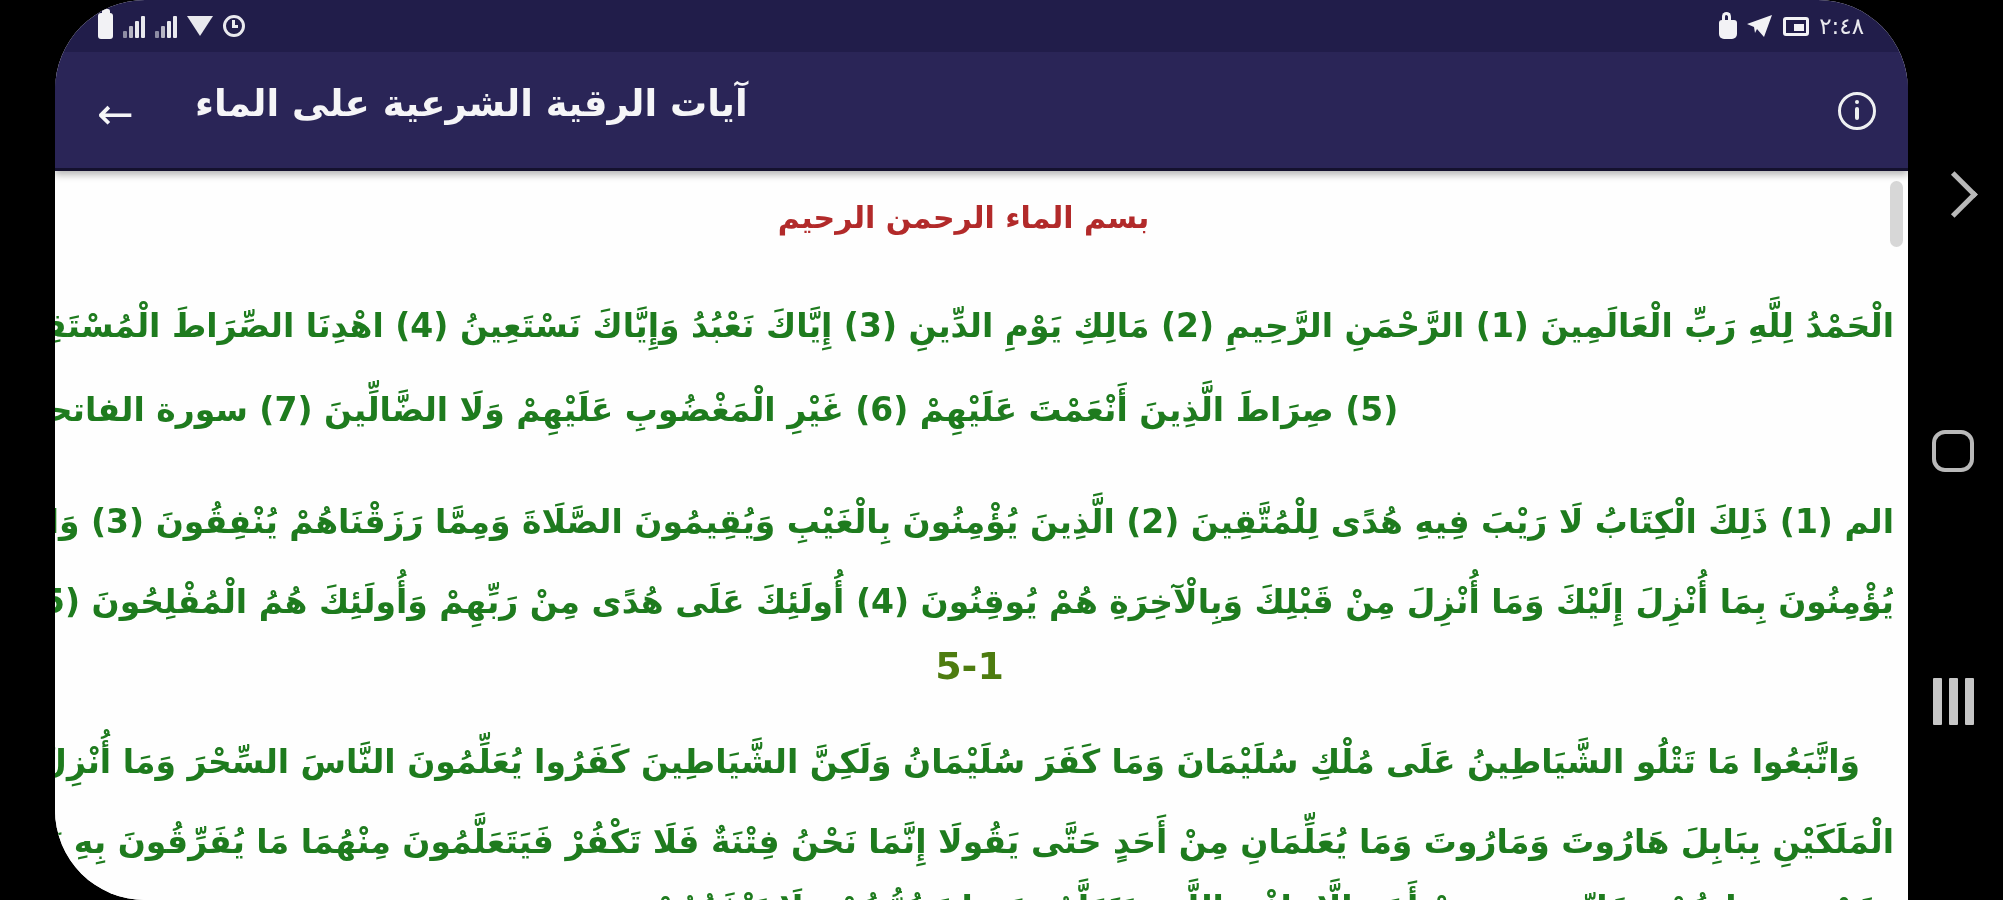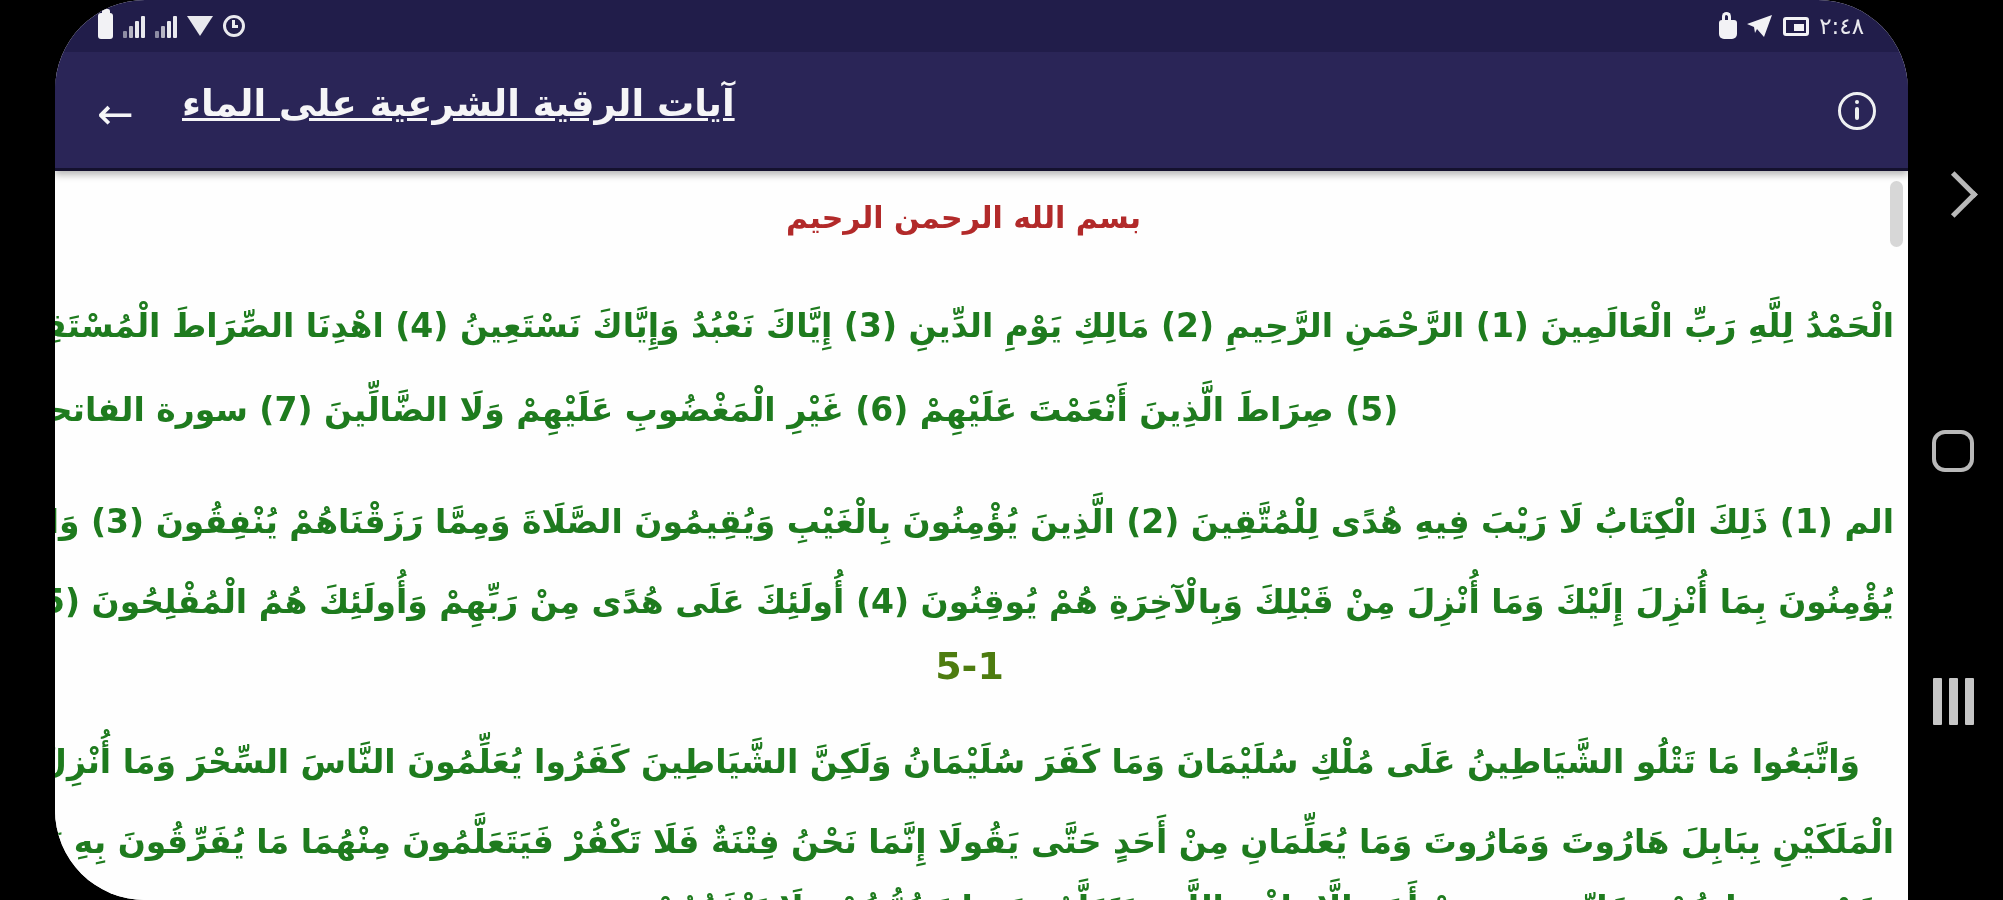--- a/index.html
+++ b/index.html
@@ -36,22 +36,22 @@
   .ic-bag::before{content:"";position:absolute;top:-8px;left:3px;width:9px;height:9px;
                   border:3px solid #f2f2f5;border-bottom:none;border-radius:7px 7px 0 0;box-sizing:border-box;}
   .ic-telegram{display:block;}
   .ic-pip{width:26px;height:19px;border:3px solid #f2f2f5;border-radius:3px;position:relative;box-sizing:border-box;}
   .ic-pip::after{content:"";position:absolute;right:2px;bottom:2px;width:10px;height:7px;background:#f2f2f5;}
 
   
   .app-bar{position:absolute;left:0;top:52px;width:100%;height:116px;background:#2a2557;
            box-shadow:0 3px 0 #14112e, 0 7px 7px rgba(0,0,0,.28);z-index:2;}
   .back-arrow{position:absolute;left:42px;top:42px;color:#f5f5f7;font-size:44px;line-height:40px;cursor:pointer;}
-  .bar-title{position:absolute;left:127px;top:30px;color:#f5f5f7;font-size:37px;font-weight:bold;
-             white-space:nowrap;direction:rtl;text-decoration:underline;}
+  .bar-title{position:absolute;left:140px;top:30px;color:#f5f5f7;font-size:37px;font-weight:bold;
+             white-space:nowrap;direction:rtl;}
   .info-icon{position:absolute;right:32px;top:40px;width:38px;height:38px;border:3.5px solid #eef0f2;
              border-radius:50%;box-sizing:border-box;cursor:pointer;}
   .info-icon::before{content:"";position:absolute;left:13.5px;top:5px;width:4px;height:4px;background:#eef0f2;border-radius:50%;}
   .info-icon::after{content:"";position:absolute;left:13.5px;top:12px;width:4px;height:13px;background:#eef0f2;border-radius:2px;}
 
   
   .content{position:absolute;left:0;top:168px;width:100%;height:732px;background:#fefefe;overflow:hidden;}
   .v-line{position:absolute;width:100%;box-sizing:border-box;padding:0 14px;direction:rtl;
           white-space:nowrap;color:#1e7b1e;font-size:33px;font-weight:bold;text-align:right;}
   .bismillah{position:absolute;width:100%;text-align:center;direction:rtl;color:#b22a2a;
@@ -104,21 +104,21 @@
     </div>
   </div>
 
   <div class="app-bar">
     <span class="back-arrow">←</span>
     <div class="bar-title">آيات الرقية الشرعية على الماء</div>
     <span class="info-icon"></span>
   </div>
 
   <div class="content">
-    <div class="bismillah" style="top:32px">بسم الله الرحمن الرحيم</div>
+    <div class="bismillah" style="top:32px">بسم الماء الرحمن الرحيم</div>
 
     <div class="v-line" style="top:138px">الْحَمْدُ لِلَّهِ رَبِّ الْعَالَمِينَ (1) الرَّحْمَنِ الرَّحِيمِ (2) مَالِكِ يَوْمِ الدِّينِ (3) إِيَّاكَ نَعْبُدُ وَإِيَّاكَ نَسْتَعِينُ (4) اهْدِنَا الصِّرَاطَ الْمُسْتَقِيمَ -</div>
     <div class="v-line centered" style="top:222px">(5) صِرَاطَ الَّذِينَ أَنْعَمْتَ عَلَيْهِمْ (6) غَيْرِ الْمَغْضُوبِ عَلَيْهِمْ وَلَا الضَّالِّينَ (7) سورة الفاتحة</div>
 
     <div class="v-line" style="top:334px">الم (1) ذَلِكَ الْكِتَابُ لَا رَيْبَ فِيهِ هُدًى لِلْمُتَّقِينَ (2) الَّذِينَ يُؤْمِنُونَ بِالْغَيْبِ وَيُقِيمُونَ الصَّلَاةَ وَمِمَّا رَزَقْنَاهُمْ يُنْفِقُونَ (3) وَالَّذِينَ -</div>
     <div class="v-line" style="top:414px">يُؤْمِنُونَ بِمَا أُنْزِلَ إِلَيْكَ وَمَا أُنْزِلَ مِنْ قَبْلِكَ وَبِالْآخِرَةِ هُمْ يُوقِنُونَ (4) أُولَئِكَ عَلَى هُدًى مِنْ رَبِّهِمْ وَأُولَئِكَ هُمُ الْمُفْلِحُونَ (5) البقرة</div>
     <div class="range-label" style="top:476px">5-1</div>
 
     <div class="v-line" style="top:574px;padding-right:48px">وَاتَّبَعُوا مَا تَتْلُو الشَّيَاطِينُ عَلَى مُلْكِ سُلَيْمَانَ وَمَا كَفَرَ سُلَيْمَانُ وَلَكِنَّ الشَّيَاطِينَ كَفَرُوا يُعَلِّمُونَ النَّاسَ السِّحْرَ وَمَا أُنْزِلَ عَلَى -</div>
     <div class="v-line" style="top:654px">الْمَلَكَيْنِ بِبَابِلَ هَارُوتَ وَمَارُوتَ وَمَا يُعَلِّمَانِ مِنْ أَحَدٍ حَتَّى يَقُولَا إِنَّمَا نَحْنُ فِتْنَةٌ فَلَا تَكْفُرْ فَيَتَعَلَّمُونَ مِنْهُمَا مَا يُفَرِّقُونَ بِهِ بَيْنَ الْمَرْءِ</div>

